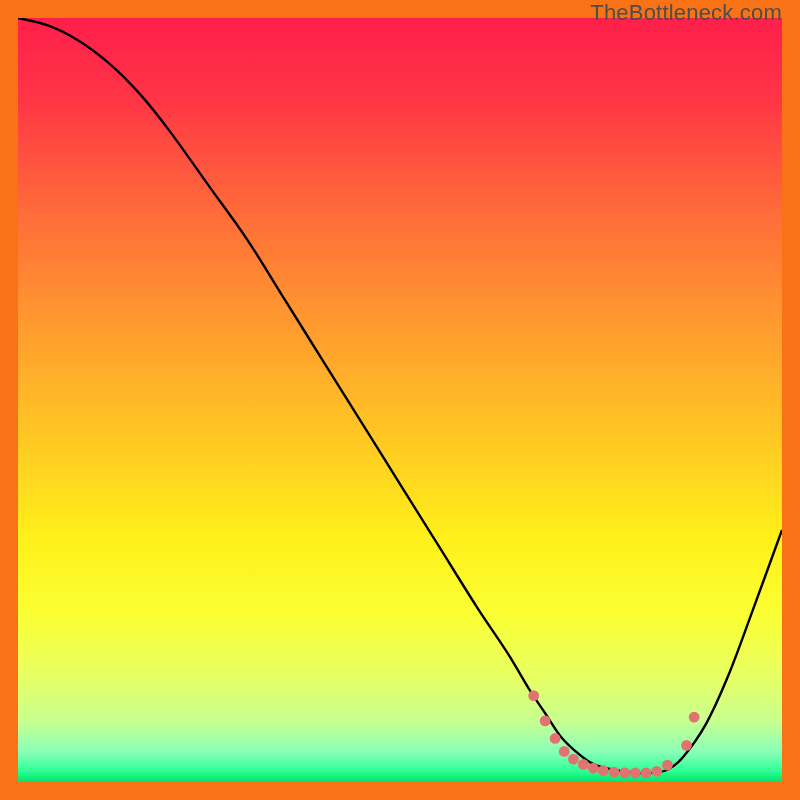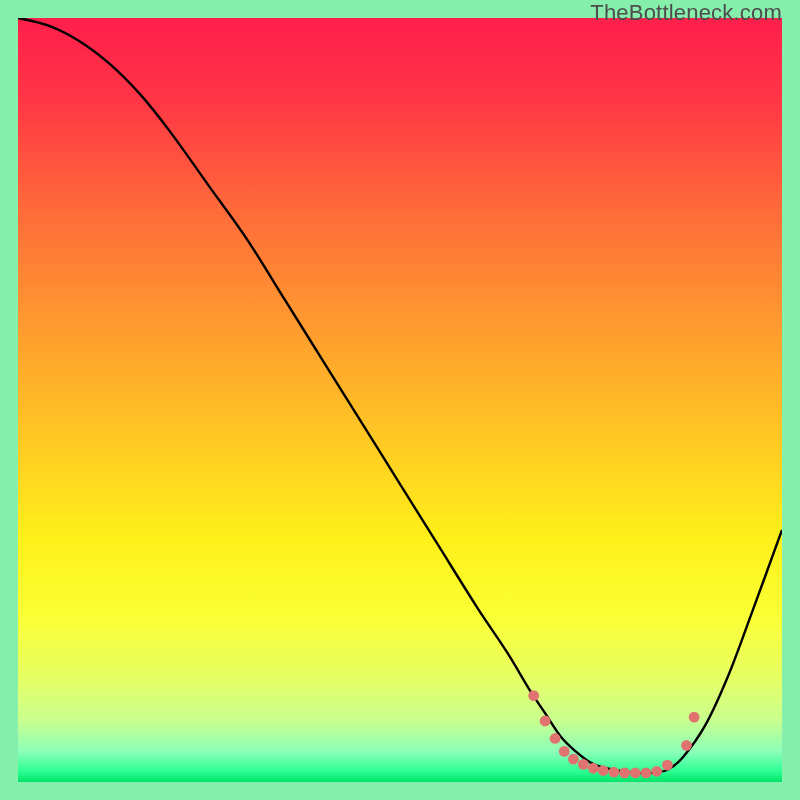--- a/index.html
+++ b/index.html
@@ -7,21 +7,21 @@
     padding: 0;
     width: 800px;
     height: 800px;
     background: #000;
     overflow: hidden;
   }
   .chart-container {
     position: relative;
     width: 800px;
     height: 800px;
-    background: #86efac;
+    background: #f97316;
   }
   .plot-area {
     position: absolute;
     left: 18px;
     top: 18px;
     width: 764px;
     height: 764px;
     overflow: hidden;
   }
   .gradient-bg {

